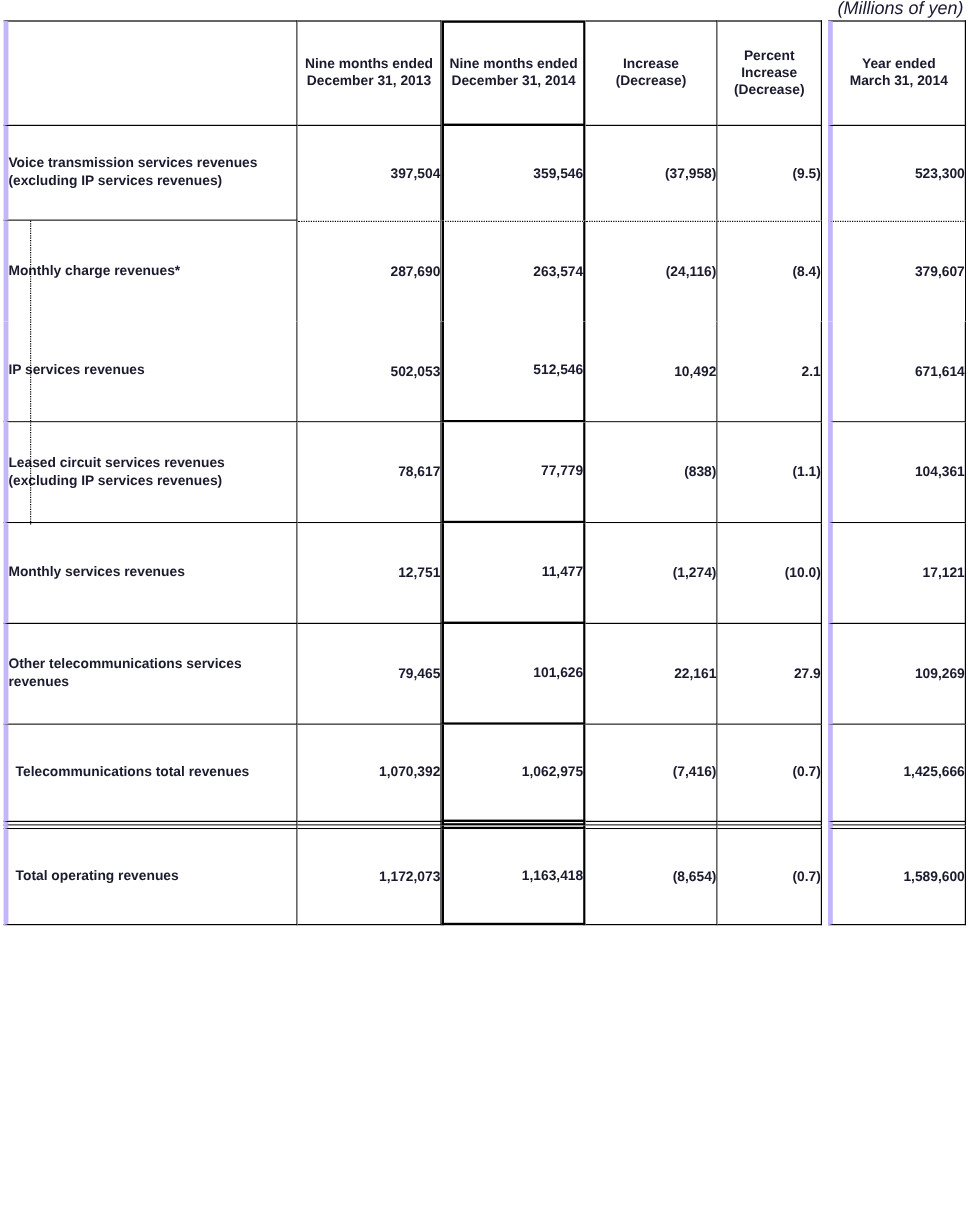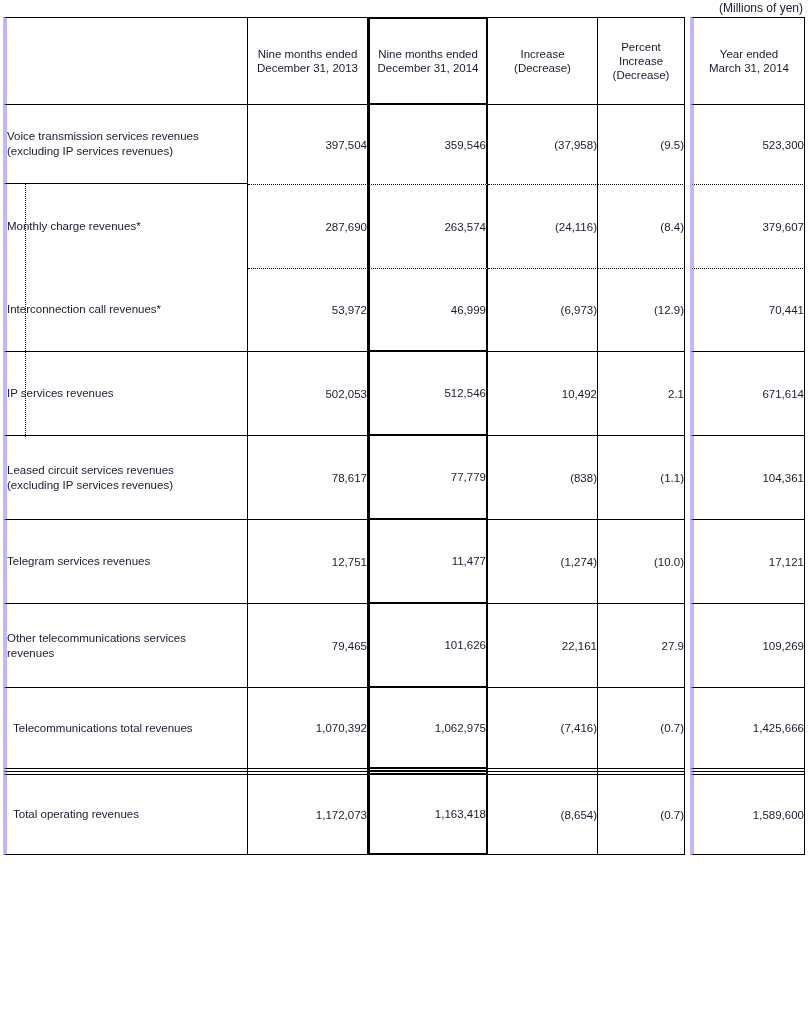--- a/index.html
+++ b/index.html
@@ -13,41 +13,43 @@
     font-family: "Liberation Sans", sans-serif;
     color: #1a1a2e;
     position: relative;
     overflow: hidden;
   }
 
   .unit-note {
     position: absolute;
     top: 1px;
     right: 5px;
-    font-size: 12px;
+    font-size: 15px;
     line-height: 14px;
     color: #1a1a33;
     white-space: nowrap;
+    font-style: italic;
   }
 
   .table-wrap {
     position: absolute;
     left: 3px;
     top: 17px;
     width: 802px;
     height: 1007px;
   }
 
   table.fin {
     border-collapse: separate;
     border-spacing: 0;
     width: 802px;
     table-layout: fixed;
     font-size: 11.5px;
     color: #1a1a2e;
+    font-weight: bold;
   }
 
   table.fin td {
     padding: 0;
     vertical-align: middle;
     background: #fff;
     box-sizing: border-box;
   }
 
   
@@ -191,31 +193,20 @@
     </td>
     <td class="num br bt-dot">287,690</td>
     <td class="num num-2014 bl-thick br-thick bt-dot">263,574</td>
     <td class="num br bt-dot">(24,116)</td>
     <td class="num num-pct br bt-dot">(8.4)</td>
     <td class="gapcell"></td>
     <td class="num num-year bl br bt-dot">379,607</td>
   </tr>
 
 
-  <tr class="r-sub">
-    <td class="lbl-sub bl br bb">
-      <div>Interconnection call revenues*</div>
-    </td>
-    <td class="num br bt-dot bb">53,972</td>
-    <td class="num num-2014 bl-thick br-thick bt-dot bb-thick">46,999</td>
-    <td class="num br bt-dot bb">(6,973)</td>
-    <td class="num num-pct br bt-dot bb">(12.9)</td>
-    <td class="gapcell"></td>
-    <td class="num num-year bl br bt-dot bb">70,441</td>
-  </tr>
 
   <tr class="r-std">
     <td class="lbl bl br bb">
       <div>IP services revenues</div>
     </td>
     <td class="num br bb">502,053</td>
     <td class="num num-2014 bl-thick br-thick bb-thick">512,546</td>
     <td class="num br bb">10,492</td>
     <td class="num num-pct br bb">2.1</td>
     <td class="gapcell"></td>
@@ -230,21 +221,21 @@
     <td class="num br bb">78,617</td>
     <td class="num num-2014 bl-thick br-thick bb-thick">77,779</td>
     <td class="num br bb">(838)</td>
     <td class="num num-pct br bb">(1.1)</td>
     <td class="gapcell"></td>
     <td class="num num-year bl br bb">104,361</td>
   </tr>
 
   <tr class="r-std">
     <td class="lbl bl br bb">
-      <div>Telegram services revenues</div>
+      <div>Monthly services revenues</div>
     </td>
     <td class="num br bb">12,751</td>
     <td class="num num-2014 bl-thick br-thick bb-thick">11,477</td>
     <td class="num br bb">(1,274)</td>
     <td class="num num-pct br bb">(10.0)</td>
     <td class="gapcell"></td>
     <td class="num num-year bl br bb">17,121</td>
   </tr>
 
   <tr class="r-std">

